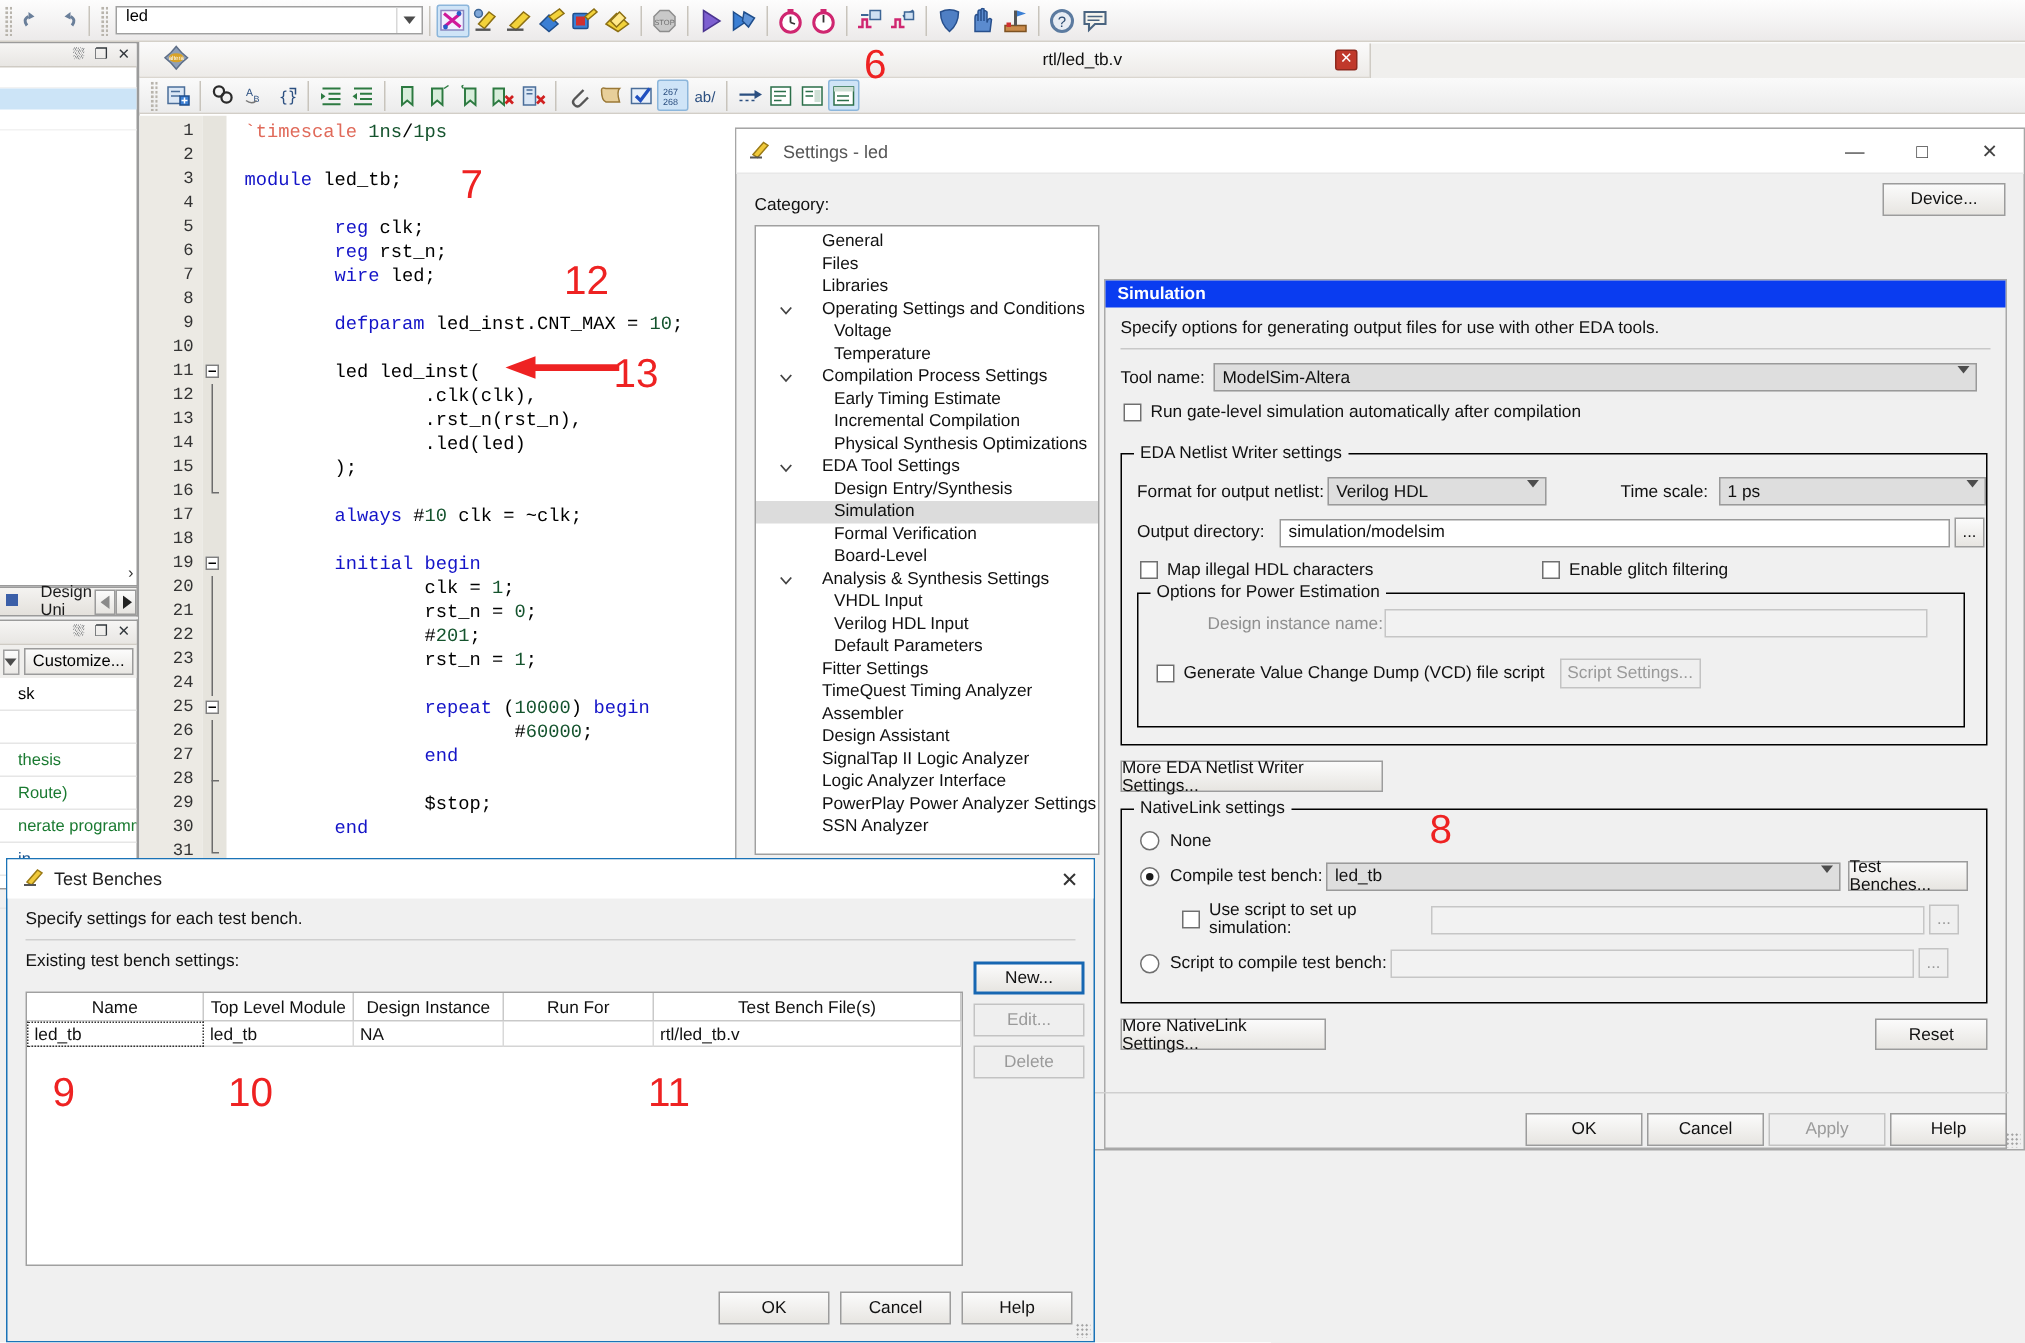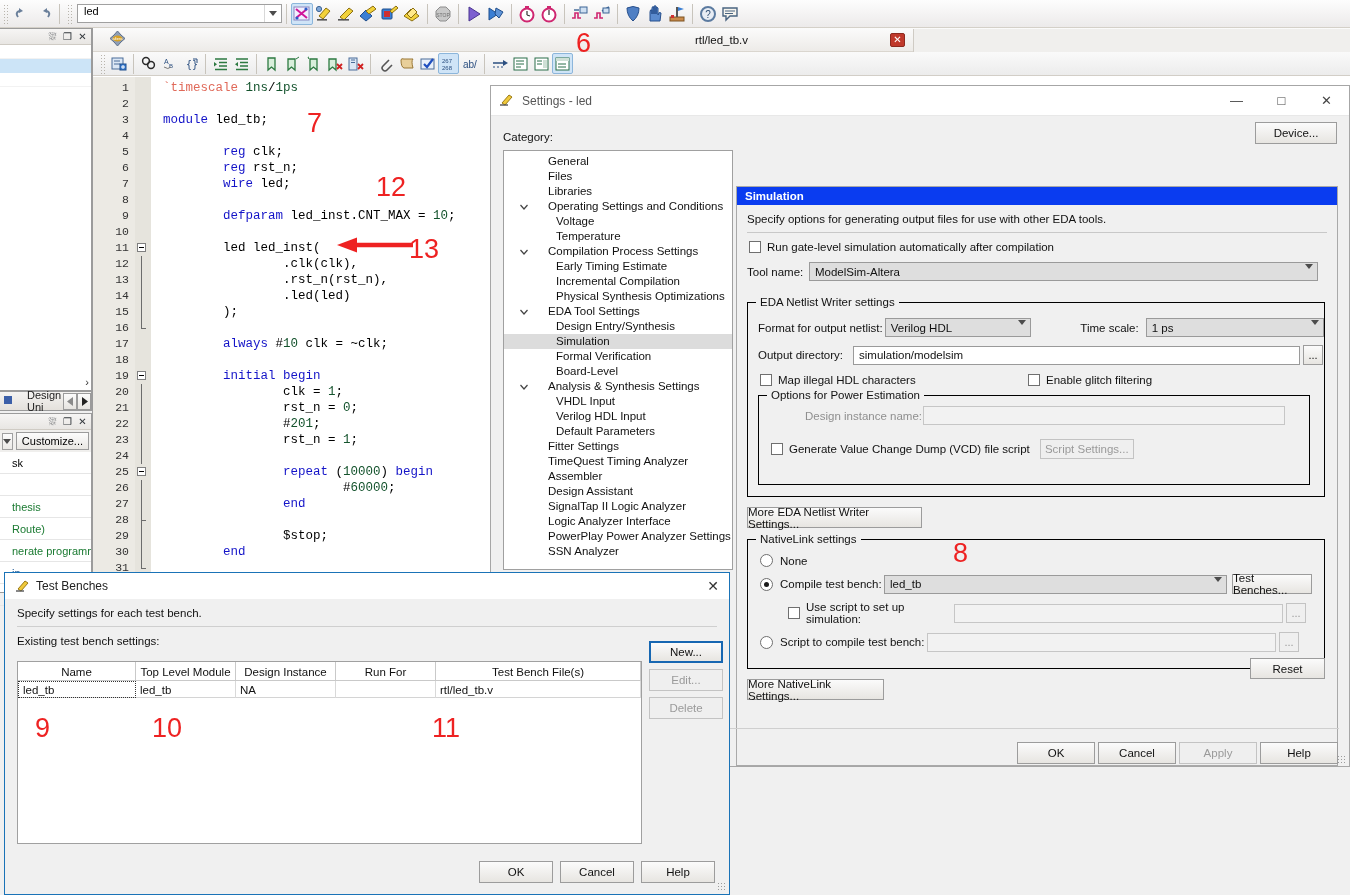--- a/index.html
+++ b/index.html
@@ -703,31 +703,31 @@
           <div class="tree-row"><span>Logic Analyzer Interface</span></div>
           <div class="tree-row"><span>PowerPlay Power Analyzer Settings</span></div>
           <div class="tree-row"><span>SSN Analyzer</span></div>
         </div>
 
       <div class="simpanel">
         <div class="sim-hdr">Simulation</div>
         <div class="sim-desc">Specify options for generating output files for use with other EDA tools.</div>
         <div class="hr"></div>
 
-        <div class="row" style="margin:8px 0 0 12px;">
-          <span class="cbx"></span>
-          <span class="lbl" style="margin-left:6px">Run gate-level simulation automatically after compilation</span>
-        </div>
-
         <div class="row" style="margin:9px 0 0 10px;">
           <span class="lbl" style="width:62px">Tool name:</span>
           <div class="combo" style="width:509px">
             <span class="cv">ModelSim-Altera</span>
             <span class="ca"><span class="tri-down"></span></span>
           </div>
+        </div>
+
+        <div class="row" style="margin:8px 0 0 12px;">
+          <span class="cbx"></span>
+          <span class="lbl" style="margin-left:6px">Run gate-level simulation automatically after compilation</span>
         </div>
 
         <div class="grp" style="left:10px; top:115px; width:578px; height:195px;">
           <span class="grp-lbl">EDA Netlist Writer settings</span>
 
           <div class="row" style="margin:15px 0 0 10px;">
             <span class="lbl" style="width:128px">Format for output netlist:</span>
             <div class="combo" style="width:148px">
               <span class="cv">Verilog HDL</span>
               <span class="ca"><span class="tri-down"></span></span>
@@ -803,21 +803,21 @@
             <span class="rdo"></span>
             <span class="lbl" style="margin-left:7px; width:147px;">Script to compile test bench:</span>
             <div class="textbox dis" style="width:349px">
               <span></span>
             </div>
             <div class="btn disabled dots" style="margin-left:3px;">...</div>
           </div>
         </div>
 
         <div class="btn" style="position:absolute; left:10px; top:492px; width:137px; height:21px;">More NativeLink Settings...</div>
-        <div class="btn" style="position:absolute; left:513px; top:471px; width:75px; height:21px;">Reset</div>
+        <div class="btn" style="position:absolute; left:513px; top:492px; width:75px; height:21px;">Reset</div>
       </div>
 
       <div class="st-footer-line"></div>
       <div class="btn st-fbtn" style="left:526px">OK</div>
       <div class="btn st-fbtn" style="left:607px">Cancel</div>
       <div class="btn st-fbtn disabled" style="left:688px">Apply</div>
       <div class="btn st-fbtn" style="left:769px">Help</div>
       <div class="resize-grip" style="right:2px; bottom:2px;"></div>
     </div>
   </div>

